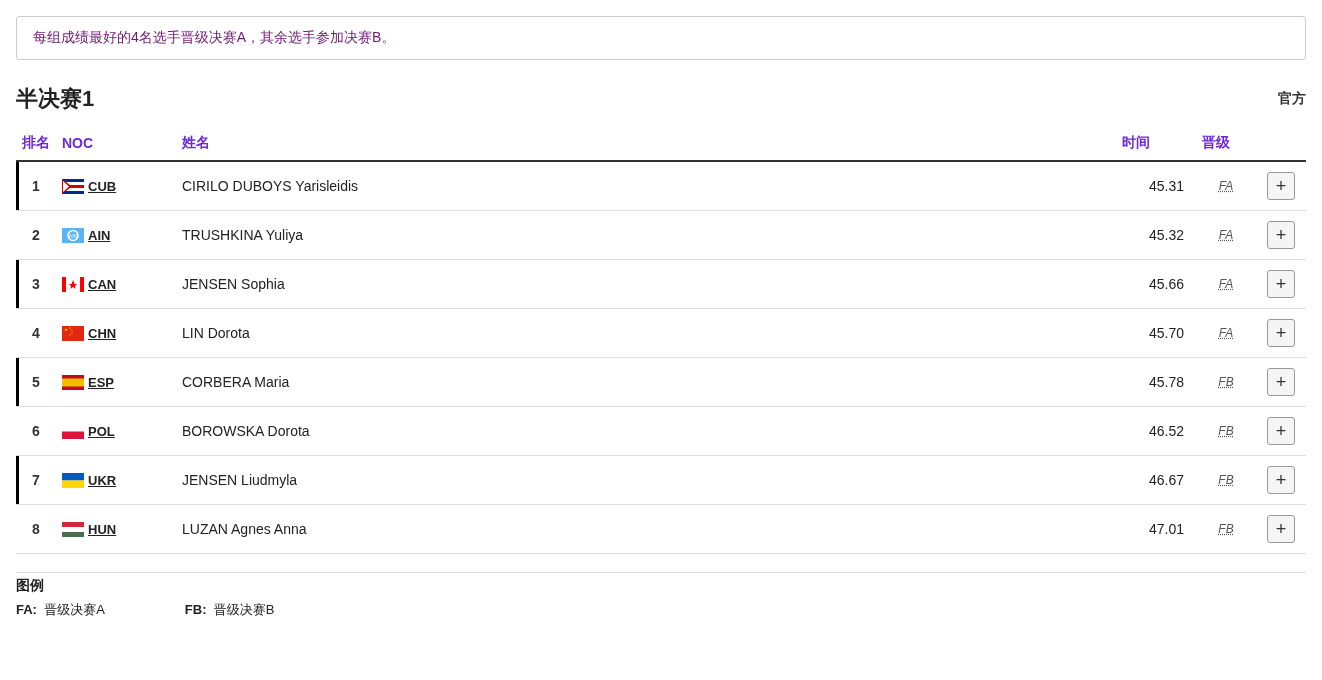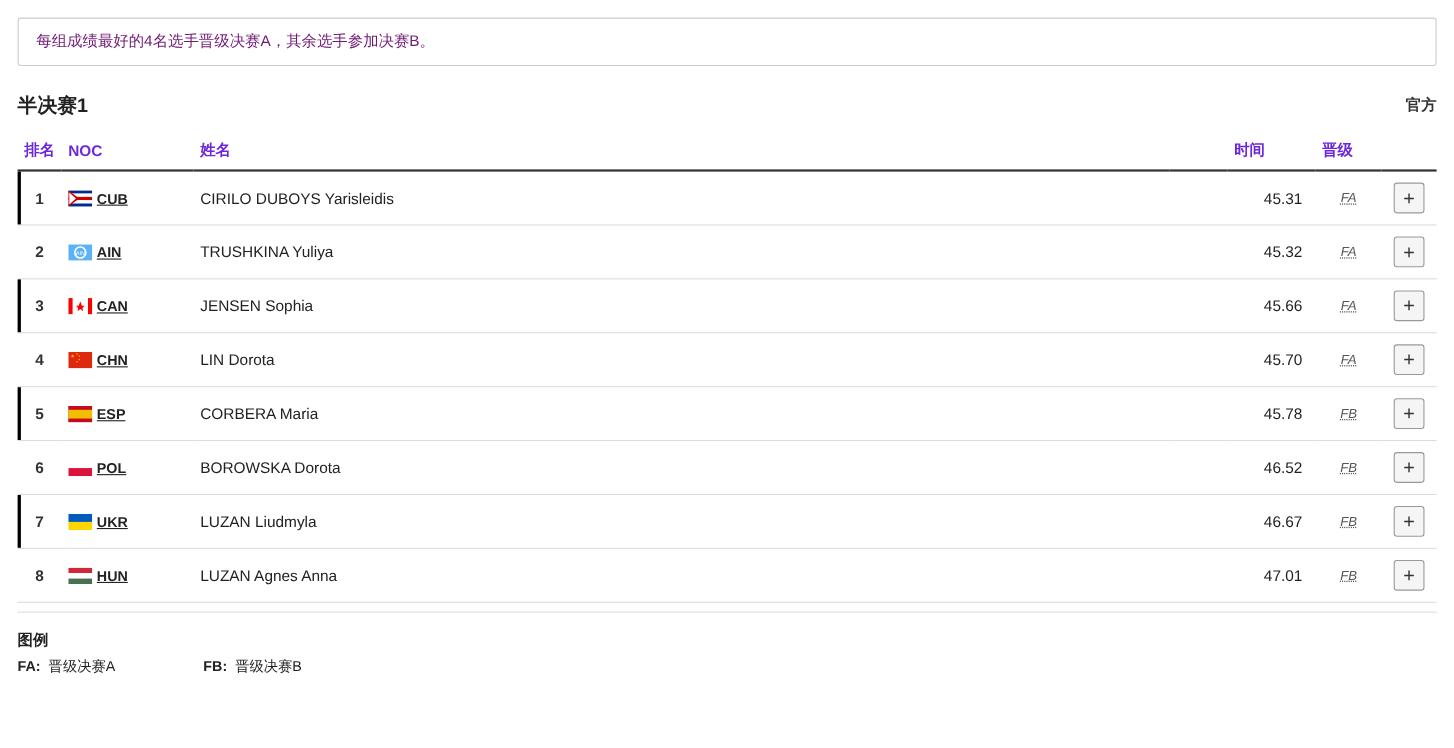--- a/index.html
+++ b/index.html
@@ -18,21 +18,21 @@
       font-size: 14px;
       color: #701a75;
     }
     .section-header {
       display: flex;
       justify-content: space-between;
       align-items: center;
       margin-bottom: 12px;
     }
     .section-title {
-      font-size: 18px;
+      font-size: 22px;
       font-weight: bold;
     }
     .official-label {
       font-size: 14px;
       font-weight: bold;
       color: #333;
     }
     table {
       width: 100%;
       border-collapse: collapse;
@@ -123,22 +123,22 @@
     .noc-wrapper {
       display: flex;
       align-items: center;
     }
     .noc-code {
       font-weight: bold;
       font-size: 13px;
     }
 
     .legend {
-      margin-top: 8px;
-      padding-top: 16px;
+      margin-top: 18px;
+      padding-top: 4px;
       border-top: 1px solid #ddd;
     }
     .legend-title {
       font-weight: bold;
       margin-bottom: 6px;
       font-size: 14px;
     }
     .legend-row {
       display: flex;
       gap: 80px;
@@ -295,21 +295,21 @@
         <td class="rank"><div class="left-bar"></div>7</td>
         <td class="noc-col">
           <div class="noc-wrapper">
       <span class="flag"><svg xmlns="http://www.w3.org/2000/svg" viewBox="0 0 22 15" width="22" height="15">
       <rect width="22" height="7.5" fill="#005bbb"></rect>
       <rect width="22" height="7.5" y="7.5" fill="#ffd500"></rect>
     </svg></span>
       <span class="noc-code">UKR</span>
     </div>
         </td>
-        <td class="name-col">LUZAN Liudmyla</td>
+        <td class="name-col">JENSEN Liudmyla</td>
         <td></td>
         <td class="time-col">46.67</td>
         <td class="advance-col">FB</td>
         <td class="action-col"><button class="plus-btn">+</button></td>
       </tr>
       <tr>
         <td class="rank">8</td>
         <td class="noc-col">
           <div class="noc-wrapper">
       <span class="flag"><svg xmlns="http://www.w3.org/2000/svg" viewBox="0 0 22 15" width="22" height="15">

